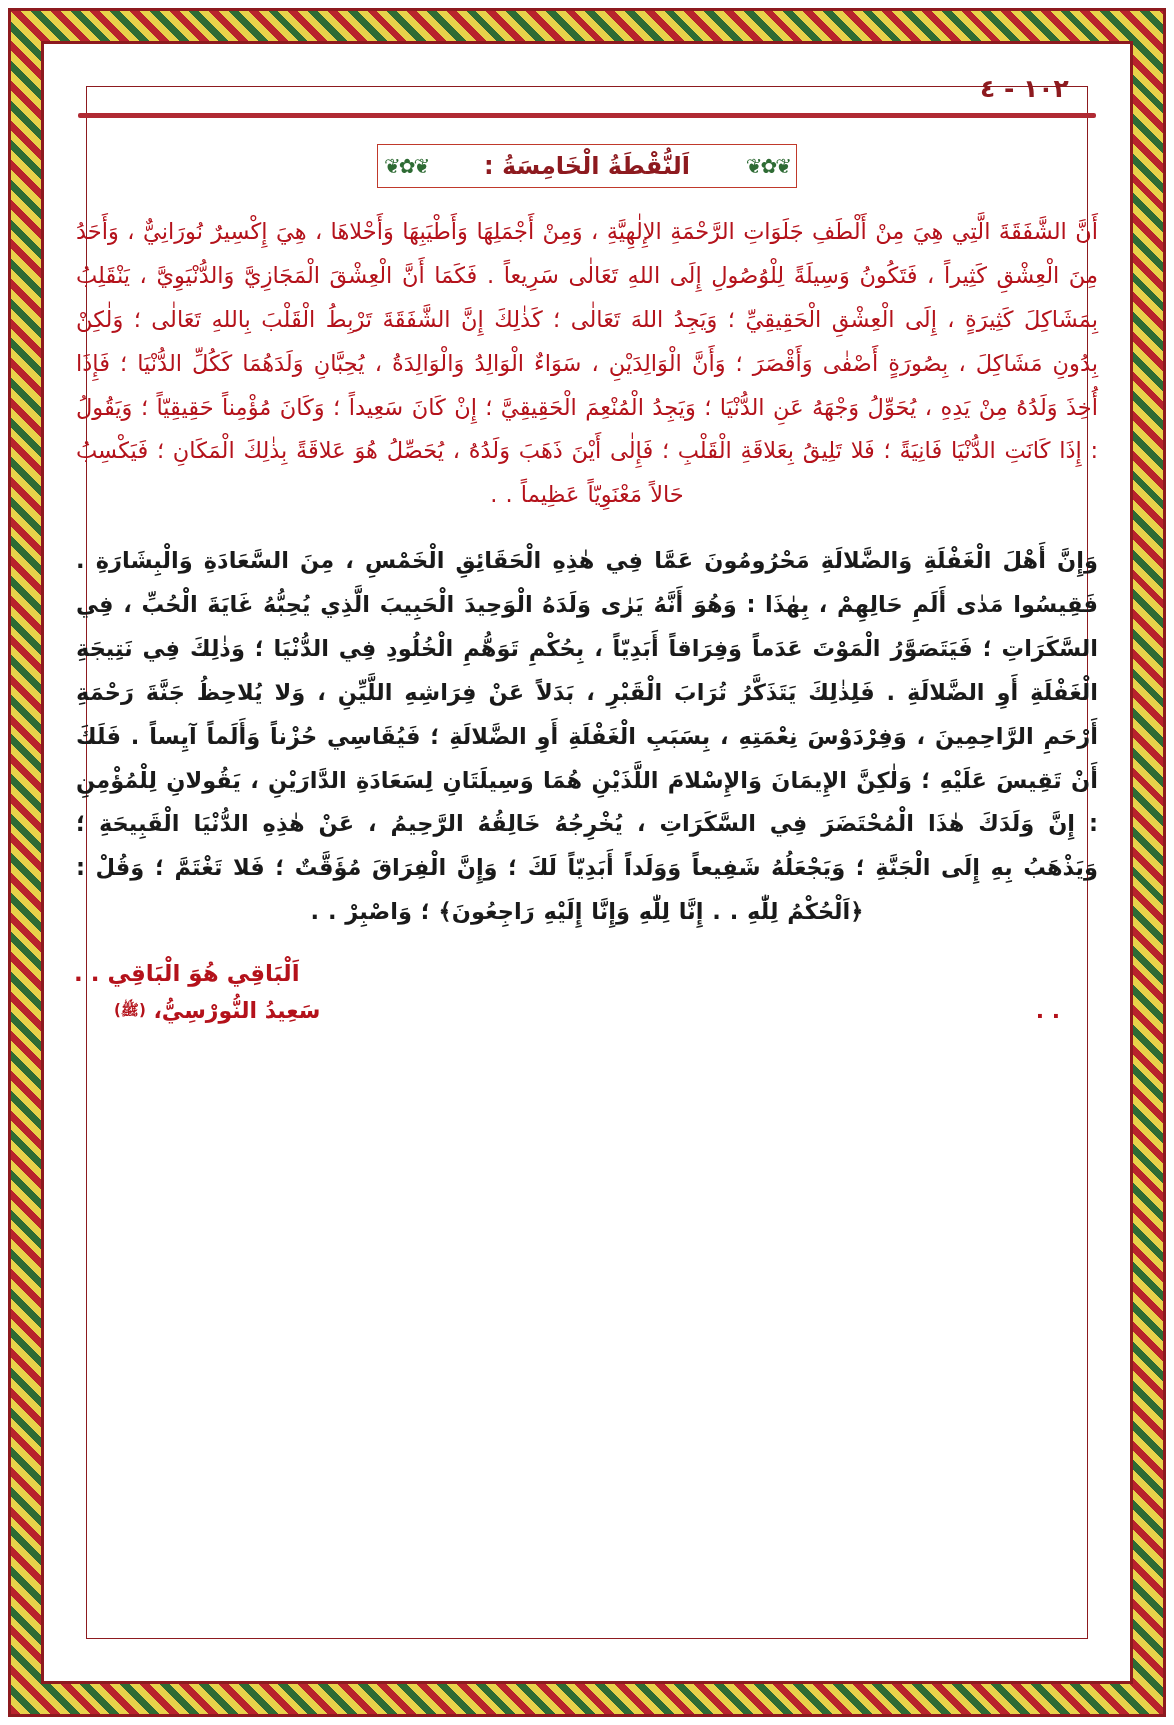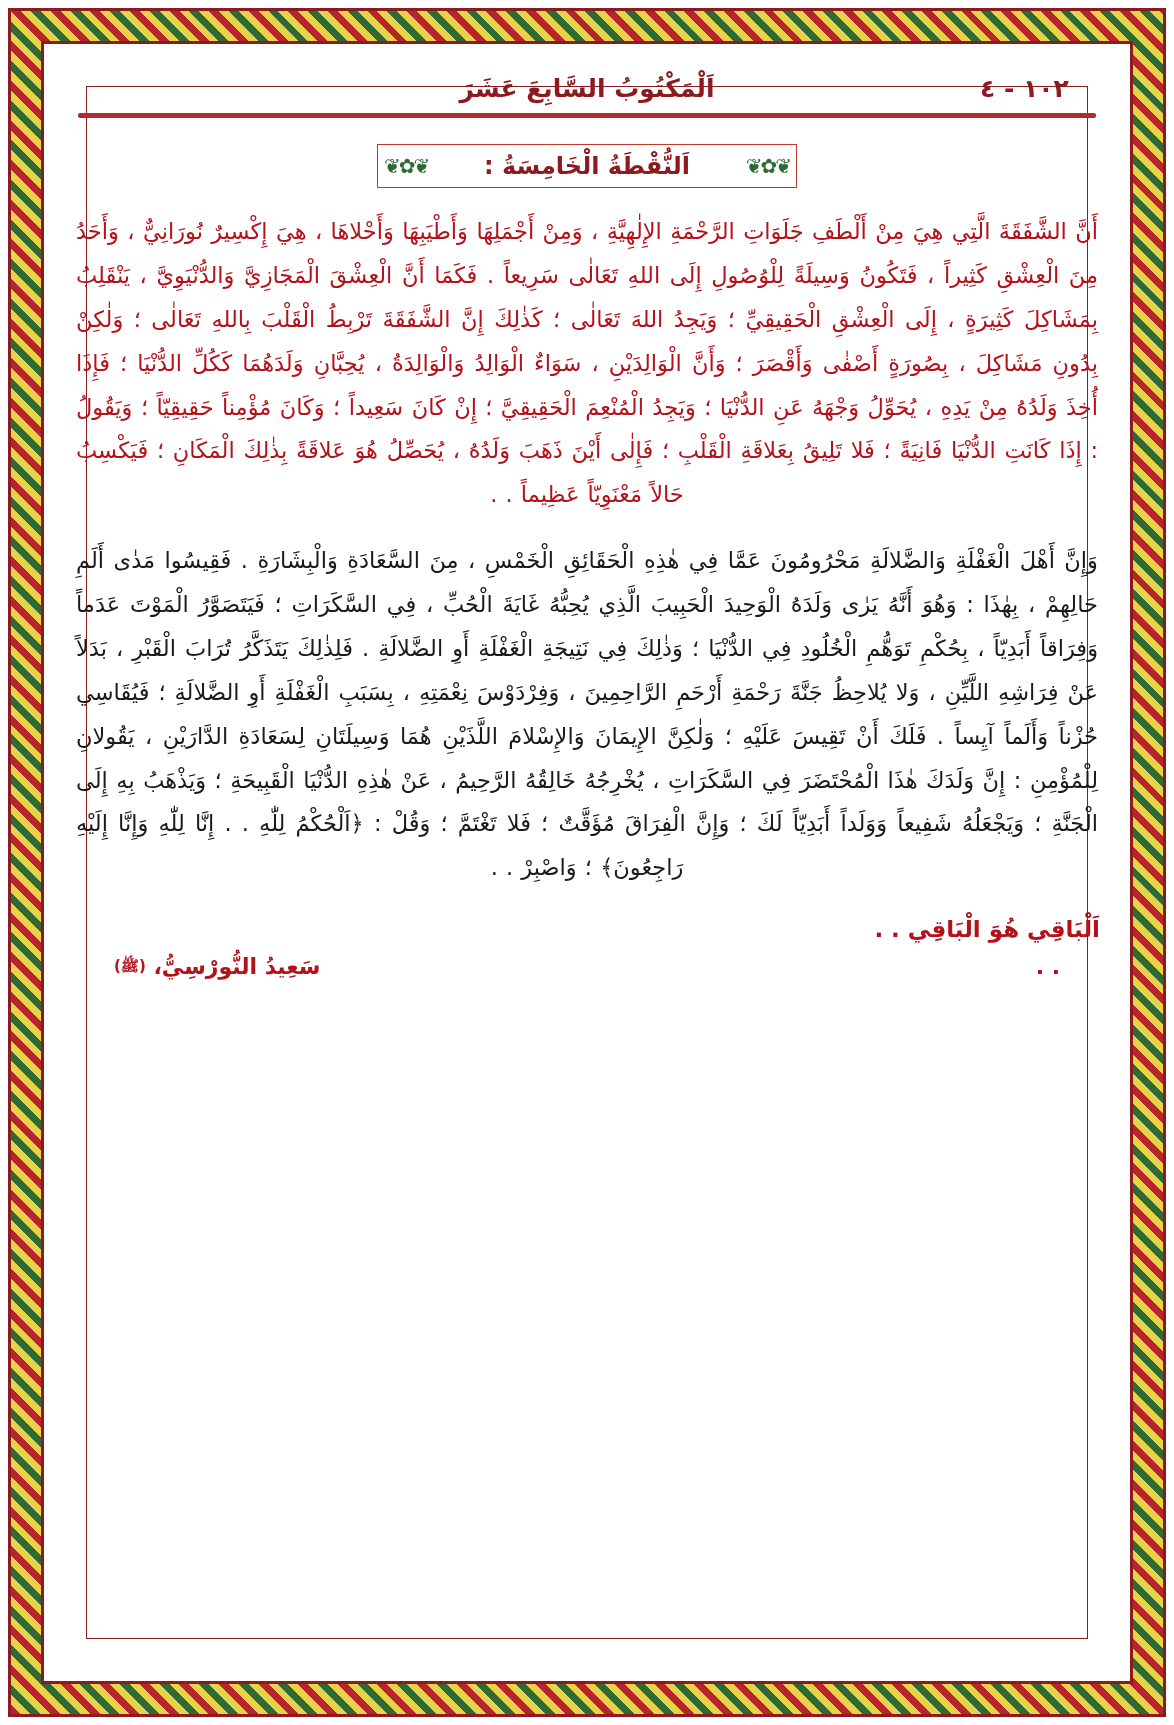--- a/index.html
+++ b/index.html
@@ -134,27 +134,27 @@
     font-size: 22.5px;
     line-height: 1.95;
     text-align: justify;
     text-align-last: center;
     color: #b4121b;
     font-weight: normal;
     word-spacing: 1px;
   }
   .para.black {
     color: #1a1a1a;
-    font-weight: normal;
+    font-weight: bold;
   }
 
   
   .closing {
     margin-top: 26px;
-    text-align: right;
+    text-align: left;
     font-size: 23px;
     color: #b4121b;
     font-weight: bold;
   }
   .signature {
     margin-top: 12px;
     display: flex;
     justify-content: space-between;
     align-items: baseline;
     padding: 0 40px;
@@ -175,21 +175,20 @@
   <div class="frame-outer">
     <div class="frame-mid">
       <div class="frame-inner"></div>
     </div>
   </div>
 
   <div class="content">
 
     <div class="header">
       <div class="page-number">١٠٢ - ٤</div>
-      <div class="header-title">اَلْمَكْتُوبُ السَّابِعَ عَشَرَ</div>
       <div class="page-number" style="visibility:hidden">&nbsp;</div>
     </div>
     <div class="header-rule"></div>
 
     <div class="plaque-wrap">
       <div class="plaque">
         <span class="orn right">❦✿❦</span>
         <span>اَلنُّقْطَةُ الْخَامِسَةُ :</span>
         <span class="orn left">❦✿❦</span>
       </div>

